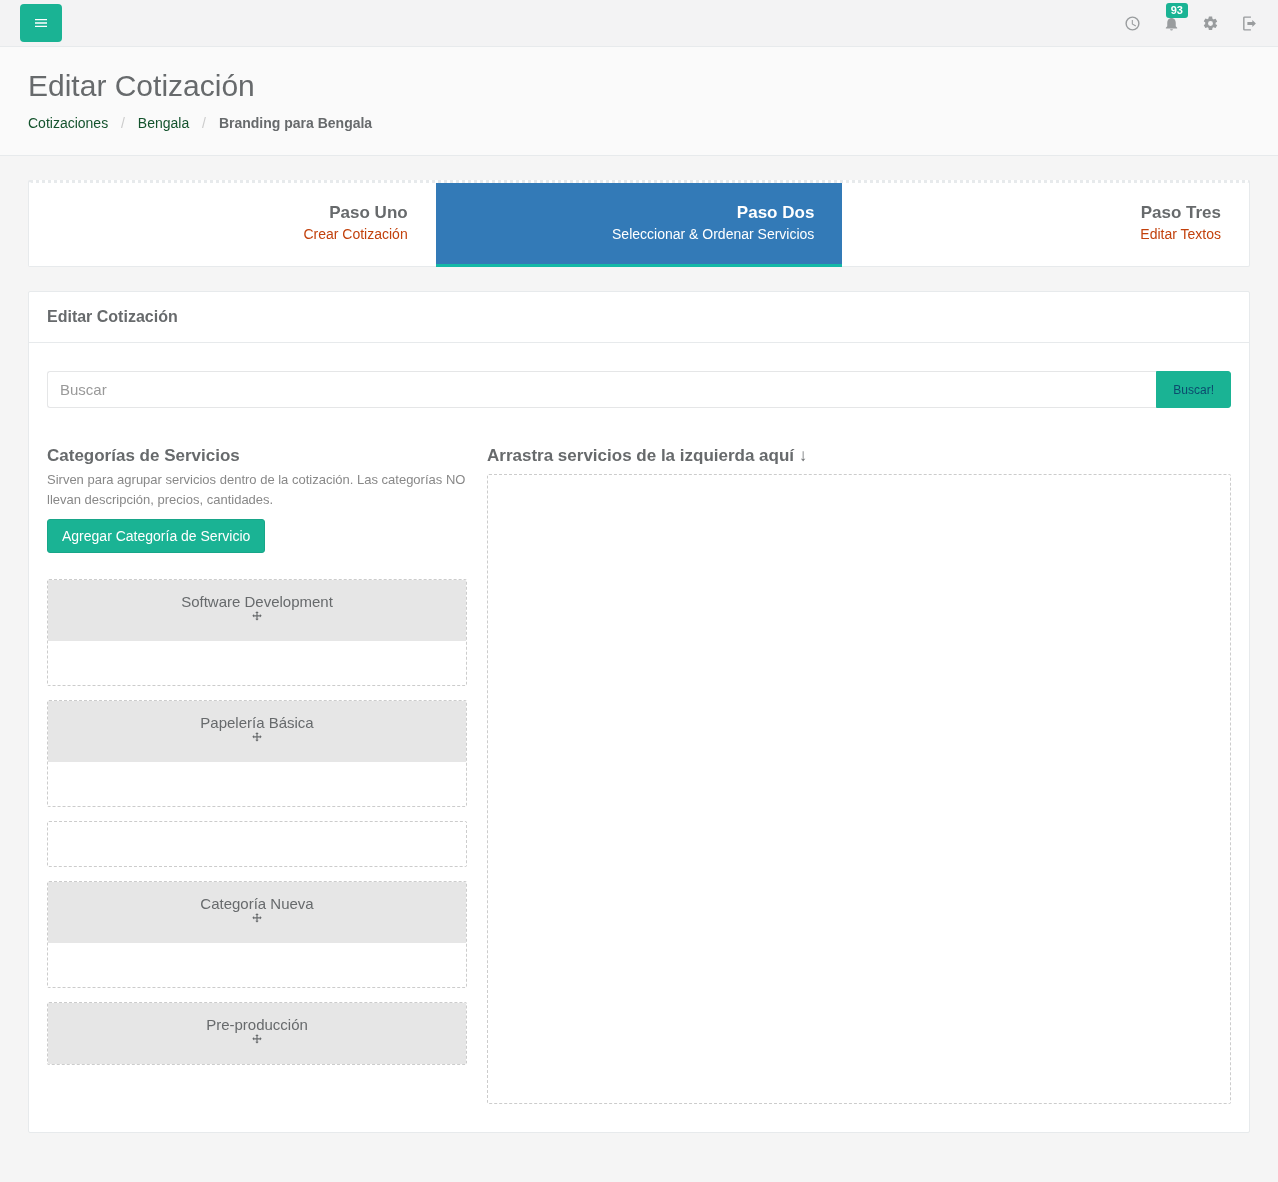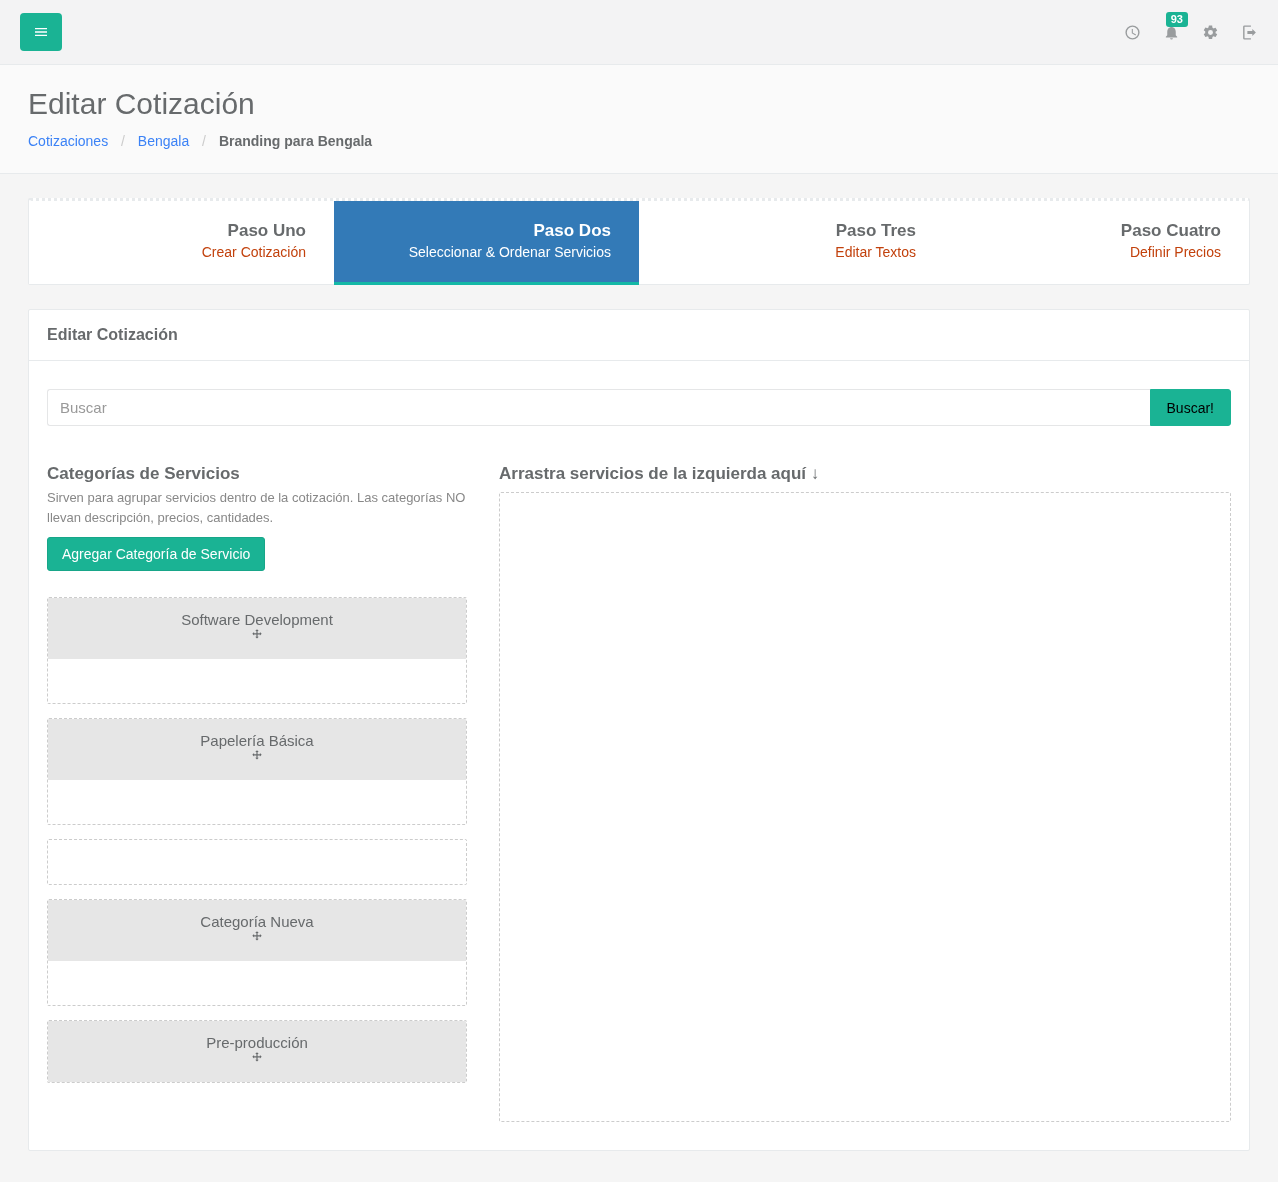--- a/index.html
+++ b/index.html
@@ -6,21 +6,21 @@
     body {
       font-family: -apple-system, BlinkMacSystemFont, "Segoe UI", Helvetica, Arial, sans-serif;
       background: #f5f5f5;
       color: #676a6c;
     }
     
     
     .topbar {
       background: #f3f3f4;
       border-bottom: 1px solid #e7eaec;
-      height: 65px;
+      height: 47px;
       display: flex;
       align-items: center;
       justify-content: space-between;
       padding: 0 20px;
     }
     .menu-toggle {
       background: #1ab394;
       border: none;
       color: white;
       width: 42px;
@@ -66,21 +66,21 @@
     .page-title {
       font-size: 30px;
       font-weight: 300;
       color: #676a6c;
       margin-bottom: 12px;
     }
     .breadcrumb {
       font-size: 14px;
       color: #676a6c;
     }
-    .breadcrumb a { color: #3b82f6; text-decoration: none; text-align: right; }
+    .breadcrumb a { color: #14532d; text-decoration: none; text-align: right; }
     .breadcrumb .sep { margin: 0 9px; color: #ccc; }
     .breadcrumb .current { font-weight: 700; color: #676a6c; }
 
     
     .content {
       padding: 24px 28px;
     }
 
     
     .steps {
@@ -144,32 +144,32 @@
       border: 1px solid #e5e6e7;
       border-right: none;
       border-radius: 3px 0 0 3px;
       padding: 9px 12px;
       font-size: 15px;
       color: #555;
     }
     .search-input::placeholder { color: #999; }
     .search-btn {
       background: #1ab394;
-      color: #000000;
+      color: #0c4a6e;
       border: 1px solid #1ab394;
       border-radius: 0 3px 3px 0;
       padding: 0 16px;
-      font-size: 14px;
+      font-size: 12px;
       cursor: pointer;
     }
 
     
     .columns {
       display: flex;
-      gap: 32px;
+      gap: 20px;
     }
     .col-left { flex: 0 0 420px; }
     .col-right { flex: 1; }
 
     .col-title {
       font-size: 17px;
       font-weight: 700;
       color: #676a6c;
       margin-bottom: 4px;
     }
@@ -277,24 +277,20 @@
       <div class="step-sub">Crear Cotización</div>
     </div>
     <div class="step active">
       <div class="step-title">Paso Dos</div>
       <div class="step-sub">Seleccionar &amp; Ordenar Servicios</div>
     </div>
     <div class="step">
       <div class="step-title">Paso Tres</div>
       <div class="step-sub">Editar Textos</div>
     </div>
-    <div class="step">
-      <div class="step-title">Paso Cuatro</div>
-      <div class="step-sub">Definir Precios</div>
-    </div>
   </div>
 
   <div class="panel">
     <div class="panel-header">
       <h3>Editar Cotización</h3>
     </div>
     <div class="panel-body">
 
       <div class="search-row">
         <input class="search-input" type="text" placeholder="Buscar" style="">

